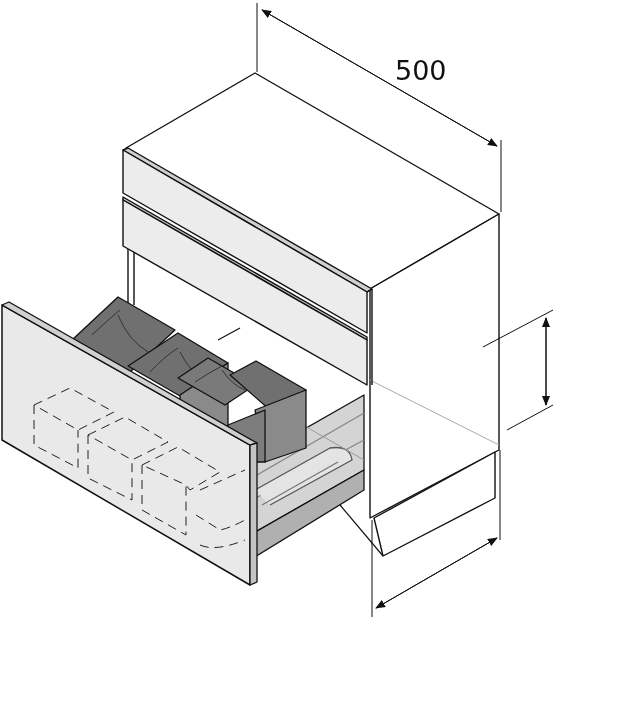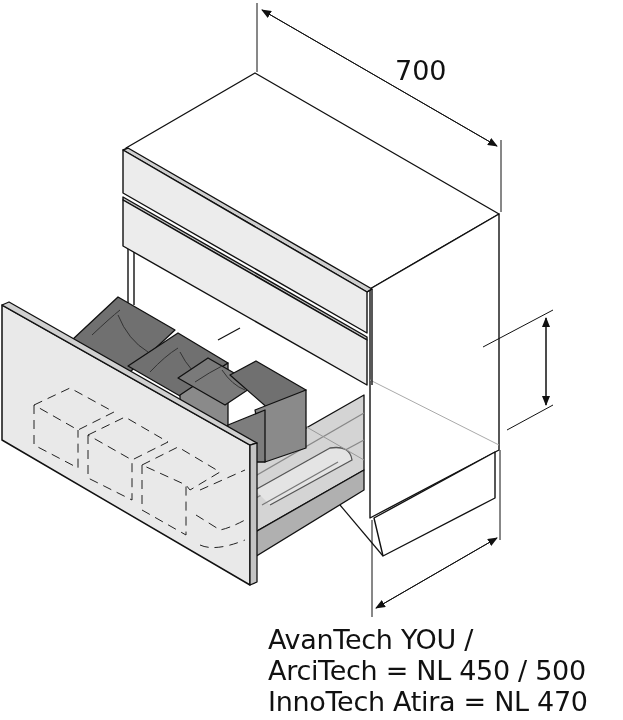--- a/index.html
+++ b/index.html
@@ -116,20 +116,15 @@
     </g>
 
     <g stroke="#111" stroke-width="1" fill="none">
       <line x1="372" y1="520" x2="372" y2="617"></line>
       <line x1="500" y1="450" x2="500" y2="540"></line>
       <line x1="376" y1="608" x2="497" y2="538" marker-end="url(#arr)"></line>
       <line x1="497" y1="538" x2="376" y2="608" marker-end="url(#arr)"></line>
     </g>
   </svg>
 
-  <div id="dim-width" class="dim-label">700</div>
+  <div id="dim-width" class="dim-label">500</div>
 
-  <div id="caption">
-    <div>AvanTech YOU /</div>
-    <div>ArciTech = NL 450 / 500</div>
-    <div>InnoTech Atira = NL 470</div>
-  </div>
 </div>
 
 </body></html>

